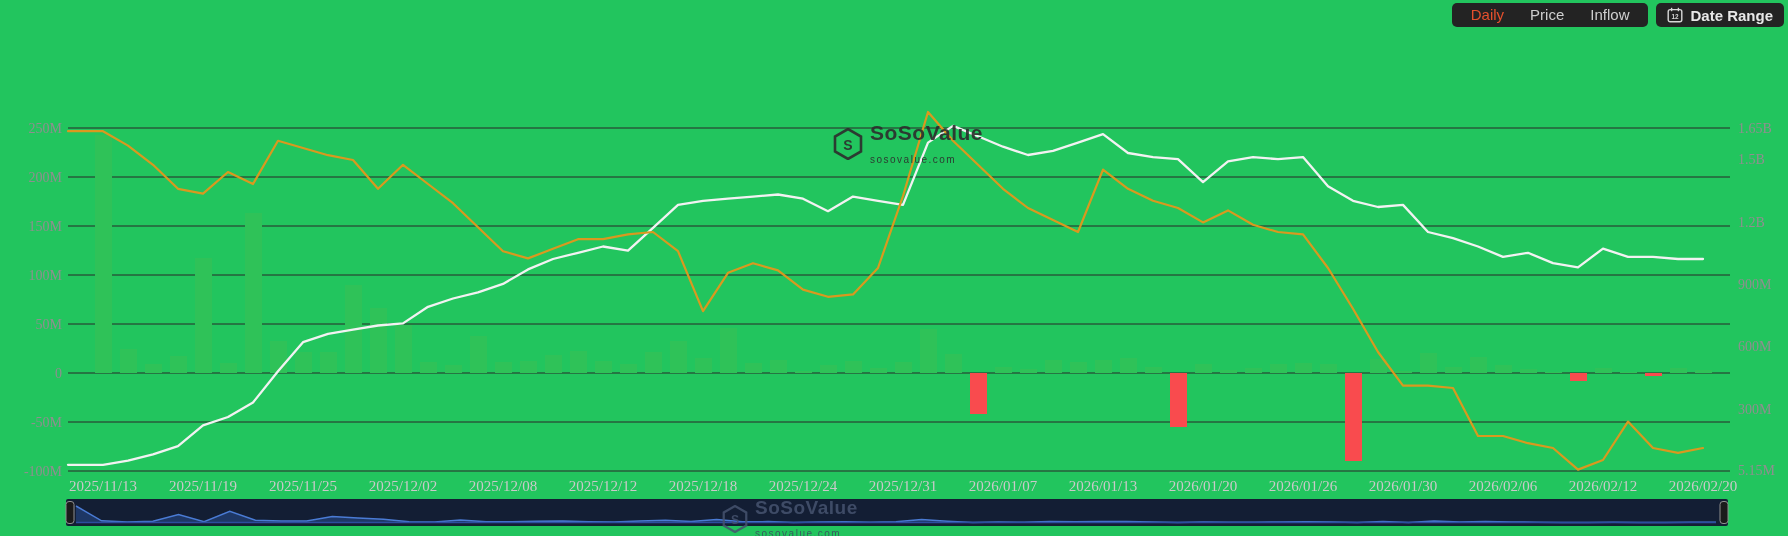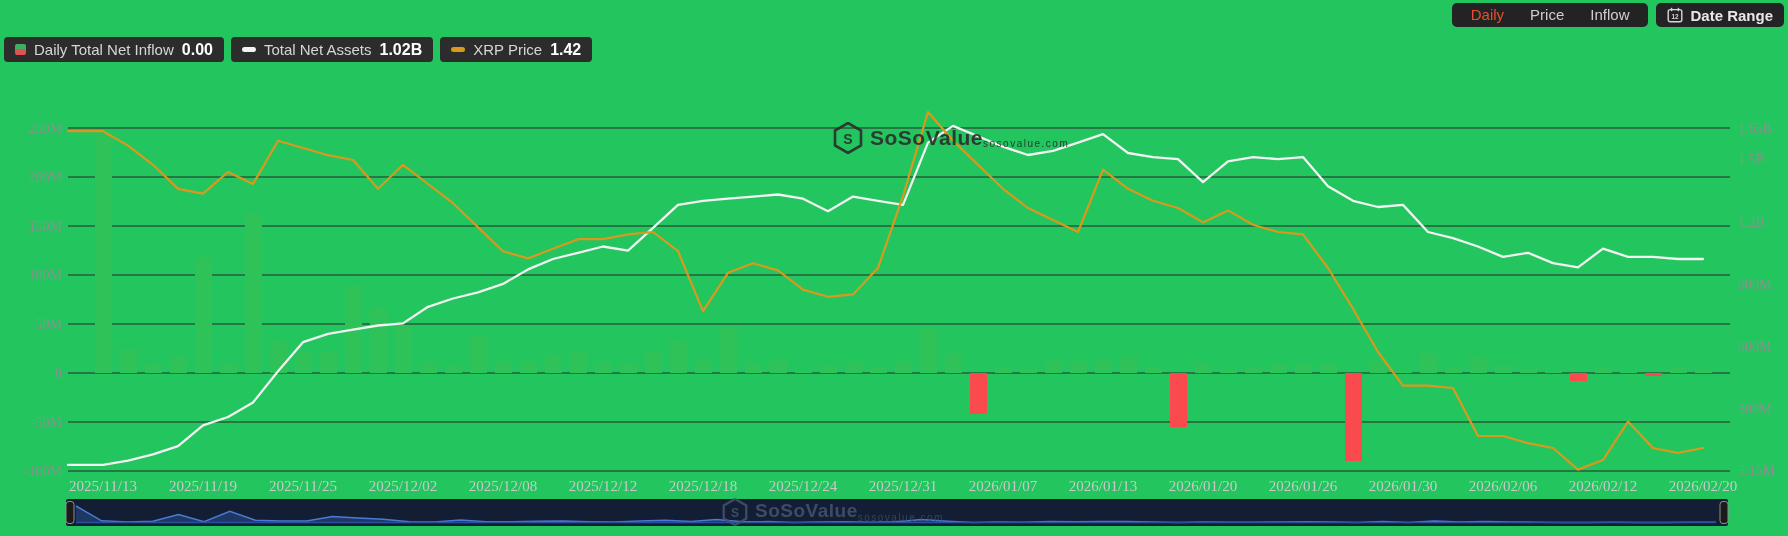--- a/index.html
+++ b/index.html
@@ -22,21 +22,21 @@
   .legend-value{font-size:16px;color:#ffffff;font-weight:700;white-space:nowrap;}
   .mk-sq{width:11px;height:11px;border-radius:2px;
          background:linear-gradient(180deg,#3fae62 0 50%,#e05252 50% 100%);}
   .mk-dash{width:14px;height:5px;border-radius:3px;}
   .mk-white{background:#f2f2f2;}
   .mk-gold{background:#d9991f;}
   
   .wm{position:absolute;display:flex;align-items:center;gap:7px;pointer-events:none;}
   .wm-main{left:833px;top:122px;opacity:.9;}
   .wm-nav{left:722px;top:498px;opacity:.85;}
-  .wm-txt{display:flex;flex-direction:row;line-height:1;}
+  .wm-txt{display:flex;flex-direction:column;line-height:1;}
   .wm-title{font-size:21px;font-weight:700;letter-spacing:.5px;}
   .wm-domain{font-size:10px;margin-top:12px;letter-spacing:1.5px;}
   .wm-main .wm-title,.wm-main .wm-domain{color:#2d2d2d;}
   .wm-nav  .wm-title{font-size:19px;color:#46536f;}
   .wm-nav  .wm-domain{color:#3c4960;}
   svg text{user-select:none;}
 </style>
 </head>
 <body>
 
@@ -52,37 +52,20 @@
       <svg class="cal-icon" viewBox="0 0 16 16">
         <rect x="1.2" y="2.6" width="13.6" height="12.2" rx="2" fill="none" stroke="#d8d8d8" stroke-width="1.4"></rect>
         <line x1="4.6" y1="0.8" x2="4.6" y2="4.2" stroke="#d8d8d8" stroke-width="1.4"></line>
         <line x1="11.4" y1="0.8" x2="11.4" y2="4.2" stroke="#d8d8d8" stroke-width="1.4"></line>
         <text x="8" y="12.2" text-anchor="middle" font-size="6.4" font-family="Liberation Sans, sans-serif" fill="#d8d8d8">12</text>
       </svg>
       <span>Date Range</span>
     </div>
   </div>
 
-  <div class="legend-row">
-    <div class="legend-pill">
-      <span class="mk-sq"></span>
-      <span class="legend-label">Daily Total Net Inflow</span>
-      <span class="legend-value">0.00</span>
-    </div>
-    <div class="legend-pill">
-      <span class="mk-dash mk-white"></span>
-      <span class="legend-label">Total Net Assets</span>
-      <span class="legend-value">1.02B</span>
-    </div>
-    <div class="legend-pill">
-      <span class="mk-dash mk-gold"></span>
-      <span class="legend-label">XRP Price</span>
-      <span class="legend-value">1.42</span>
-    </div>
-  </div>
 
   <svg id="chart-svg" width="1788" height="536" style="position:absolute;left:0;top:0;">
       <g>
         <line x1="68" x2="1730" y1="128" y2="128" stroke="#282828" stroke-width="1"></line>
         <text x="62" y="133" text-anchor="end" font-size="14" font-family="Liberation Serif, DejaVu Serif, serif" fill="#8f8f8f">250M</text>
         <line x1="68" x2="1730" y1="177" y2="177" stroke="#282828" stroke-width="1"></line>
         <text x="62" y="182" text-anchor="end" font-size="14" font-family="Liberation Serif, DejaVu Serif, serif" fill="#8f8f8f">200M</text>
         <line x1="68" x2="1730" y1="226" y2="226" stroke="#282828" stroke-width="1"></line>
         <text x="62" y="231" text-anchor="end" font-size="14" font-family="Liberation Serif, DejaVu Serif, serif" fill="#8f8f8f">150M</text>
         <line x1="68" x2="1730" y1="275" y2="275" stroke="#282828" stroke-width="1"></line>

